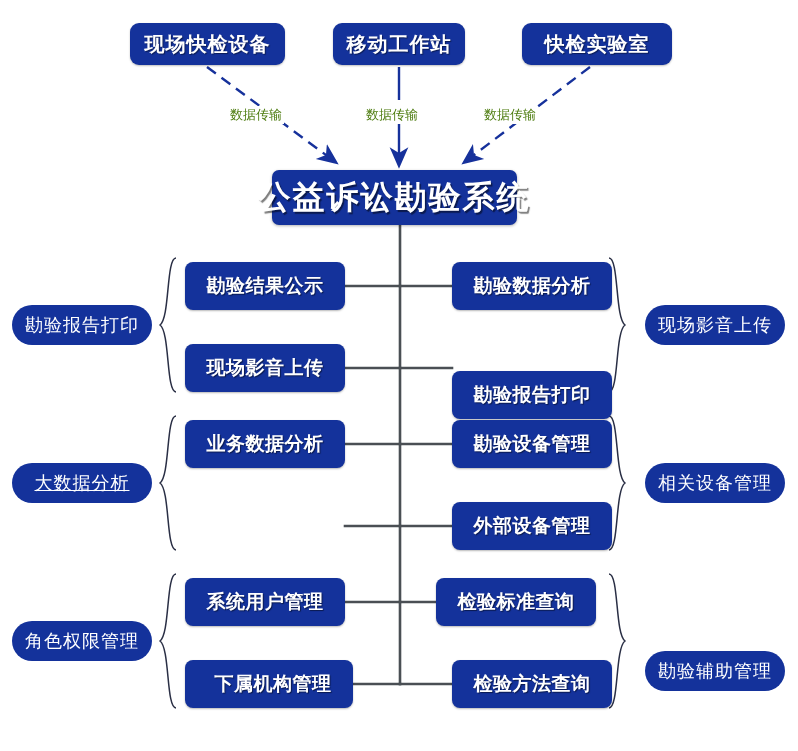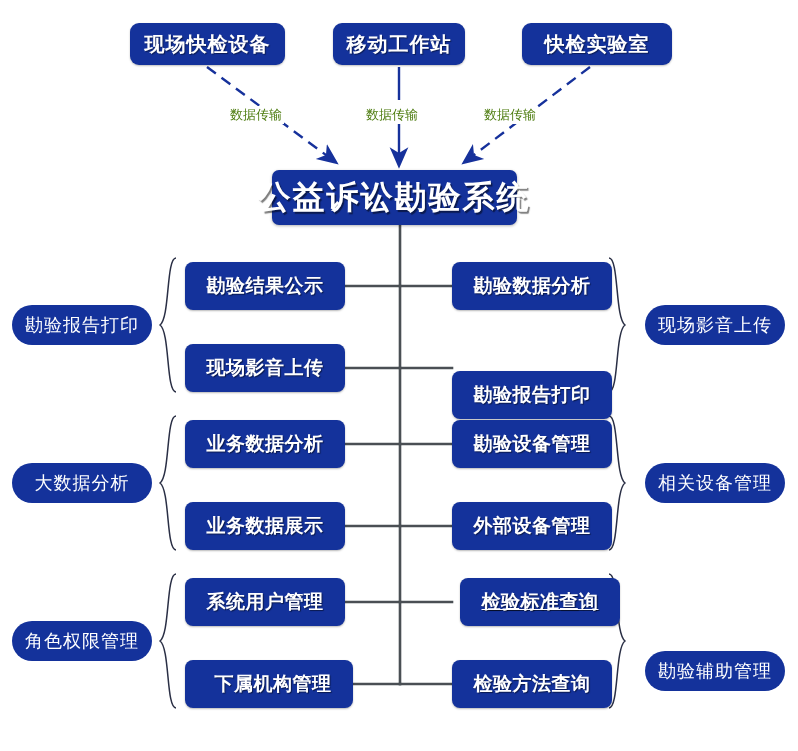--- a/index.html
+++ b/index.html
@@ -152,21 +152,21 @@
   <div class="sys-box" style="left:272px;top:170px;width:245px;height:55px;">
     <span>公益诉讼勘验系统</span>
   </div>
 
   <div class="cat-pill" style="left:12px;top:305px;">
     <span>勘验报告打印</span>
   </div>
   <div class="cat-pill" style="left:645px;top:305px;">
     <span>现场影音上传</span>
   </div>
-  <div class="cat-pill" style="left:12px;top:463px;">
+  <div class="cat-pill" style="left:12px;top:463px;text-decoration:underline;">
     <span>大数据分析</span>
   </div>
   <div class="cat-pill" style="left:645px;top:463px;">
     <span>相关设备管理</span>
   </div>
   <div class="cat-pill" style="left:12px;top:621px;">
     <span>角色权限管理</span>
   </div>
   <div class="cat-pill" style="left:645px;top:651px;">
     <span>勘验辅助管理</span>
@@ -181,36 +181,33 @@
   <div class="mod-box" style="left:452px;top:262px;">
     <span>勘验数据分析</span>
   </div>
   <div class="mod-box" style="left:452px;top:344px;margin-top:27px;">
     <span>勘验报告打印</span>
   </div>
 
   <div class="mod-box" style="left:185px;top:420px;">
     <span>业务数据分析</span>
   </div>
-  <div class="mod-box" style="left:185px;top:502px;">
-    <span>业务数据展示</span>
-  </div>
   <div class="mod-box" style="left:452px;top:420px;">
     <span>勘验设备管理</span>
   </div>
   <div class="mod-box" style="left:452px;top:502px;">
     <span>外部设备管理</span>
   </div>
 
   <div class="mod-box" style="left:185px;top:578px;">
     <span>系统用户管理</span>
   </div>
   <div class="mod-box" style="left:185px;top:660px;padding-left:8px;">
     <span>下属机构管理</span>
   </div>
-  <div class="mod-box" style="left:460px;top:578px;text-decoration:underline;">
+  <div class="mod-box" style="left:436px;top:578px;">
     <span>检验标准查询</span>
   </div>
   <div class="mod-box" style="left:452px;top:660px;">
     <span>检验方法查询</span>
   </div>
 
 </div>
 
 </body></html>

